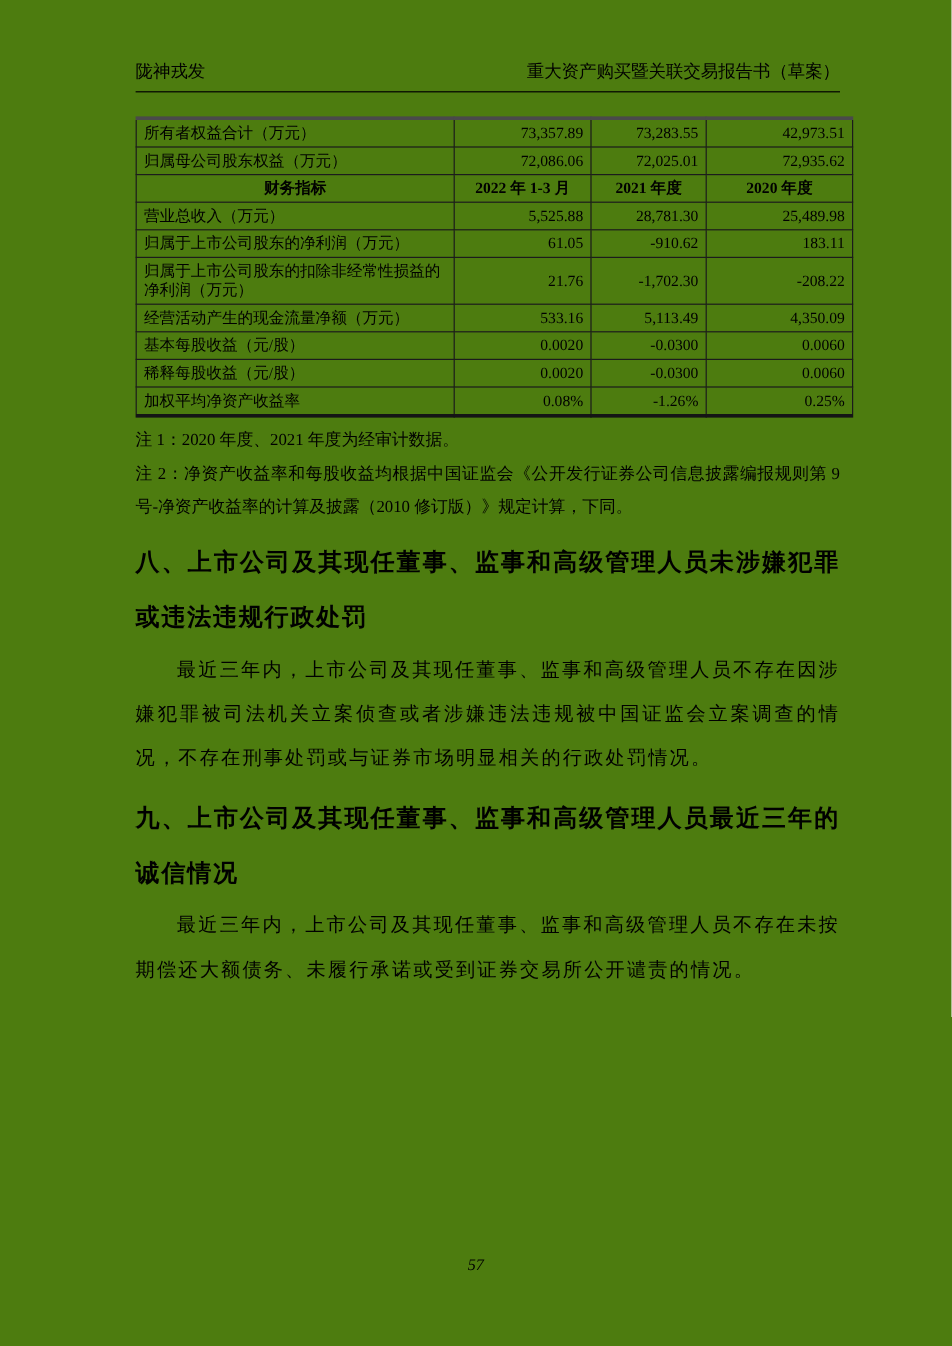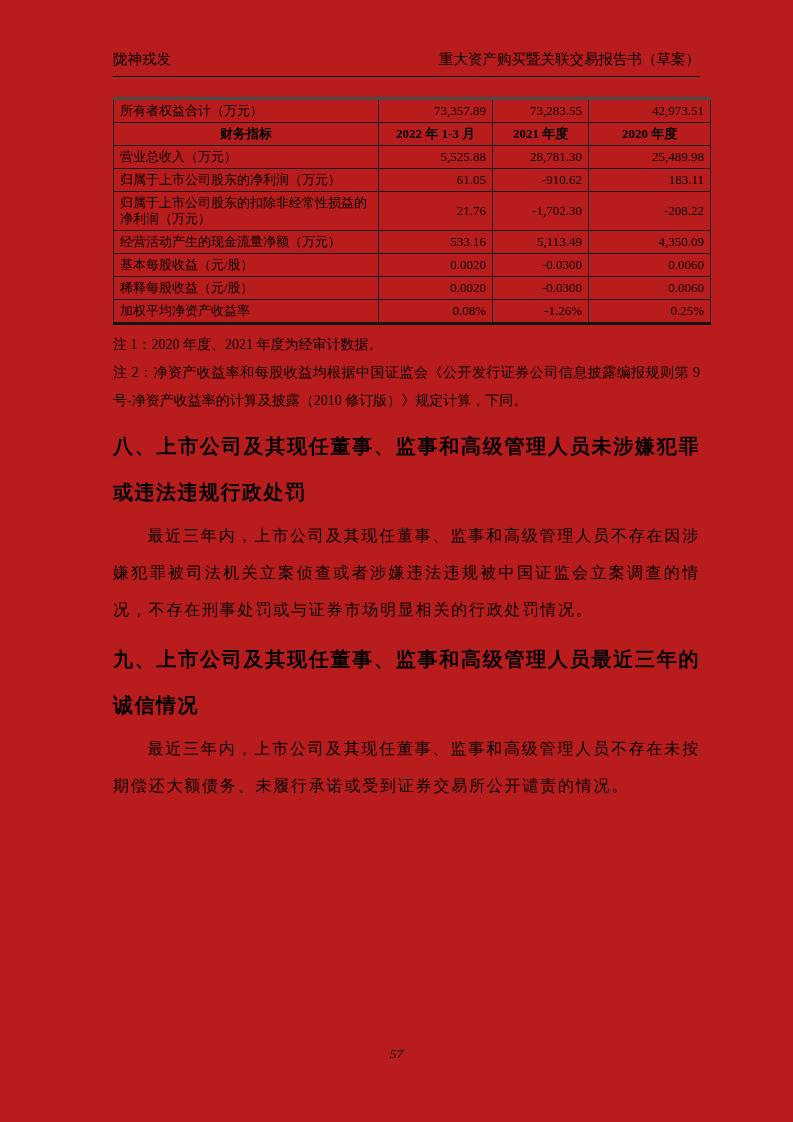--- a/index.html
+++ b/index.html
@@ -1,19 +1,19 @@
 <!DOCTYPE html>
 <html><head>
 <meta charset="utf-8">
 <style>
   html,body { margin:0; padding:0; background:#ffffff; }
   .page {
     position:relative;
     width:793px; height:1122px;
-    background:#b91c1c;
+    background:#4d7c0f;
     color:#000;
     font-family:"Liberation Serif", serif;
     box-sizing:border-box;
     padding:50px 93px 0 113px;
     overflow:hidden;
   }
   
   .runhead {
     display:flex;
     justify-content:space-between;
@@ -98,20 +98,26 @@
         <col class="col-v2">
         <col class="col-v3">
     </colgroup>
     <tbody>
       <tr>
         <td class="cell-label">所有者权益合计（万元）</td>
         <td class="cell-num">73,357.89</td>
         <td class="cell-num">73,283.55</td>
         <td class="cell-num">42,973.51</td>
       </tr>
+      <tr>
+        <td class="cell-label">归属母公司股东权益（万元）</td>
+        <td class="cell-num">72,086.06</td>
+        <td class="cell-num">72,025.01</td>
+        <td class="cell-num">72,935.62</td>
+      </tr>
       <tr class="row-head">
         <td>财务指标</td>
         <td>2022 年 1-3 月</td>
         <td>2021 年度</td>
         <td>2020 年度</td>
       </tr>
       <tr>
         <td class="cell-label">营业总收入（万元）</td>
         <td class="cell-num">5,525.88</td>
         <td class="cell-num">28,781.30</td>

